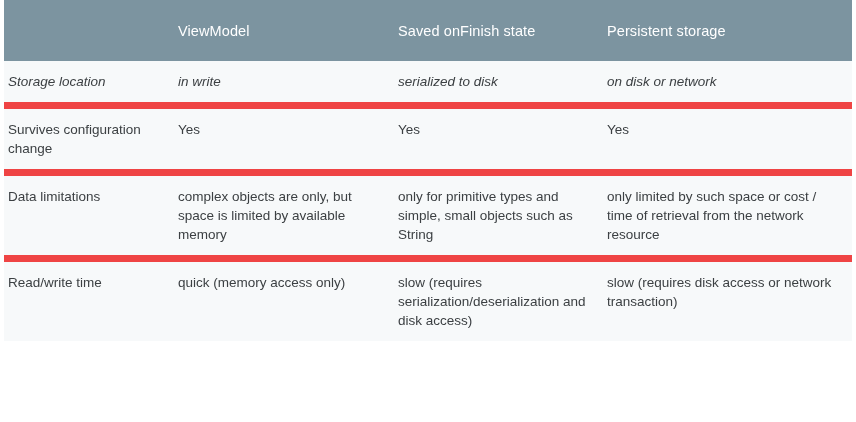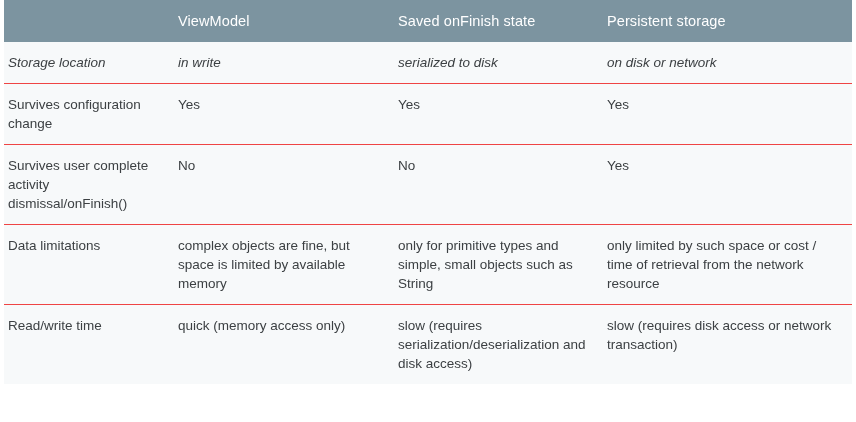--- a/index.html
+++ b/index.html
@@ -23,40 +23,40 @@
   }
   #comparison-table col.c1 { width: 170px; }
   #comparison-table col.c2 { width: 220px; }
   #comparison-table col.c3 { width: 209px; }
   #comparison-table col.c4 { width: 249px; }
 
   thead tr {
     background: #7c94a0;
   }
   thead th {
-    height: 42px;
+    height: 61px;
     padding: 0 0 0 4px;
     margin: 0;
     text-align: left;
     vertical-align: middle;
     font-size: 14.5px;
     font-weight: 400;
     color: #ffffff;
     letter-spacing: 0.1px;
   }
   tbody tr {
     background: #f7f9fa;
   }
   tbody td {
     padding: 11px 14px 11px 4px;
     vertical-align: top;
     font-size: 13.5px;
     line-height: 19px;
     color: #3c4043;
-    border-top: 1px solid #ef4444;
+    border-top: 7px solid #ef4444;
   }
   tbody tr:first-child td {
     border-top: none;
     font-style: italic;
   }
   tbody td.rowlabel {
     padding-right: 10px;
   }
 </style>
 </head>
@@ -84,28 +84,22 @@
       <td>serialized to disk</td>
       <td>on disk or network</td>
     </tr>
     <tr>
       <td class="rowlabel">Survives configuration change</td>
       <td>Yes</td>
       <td>Yes</td>
       <td>Yes</td>
     </tr>
     <tr>
-      <td class="rowlabel">Survives user complete activity dismissal/onFinish()</td>
-      <td>No</td>
-      <td>No</td>
-      <td>Yes</td>
-    </tr>
-    <tr>
       <td class="rowlabel">Data limitations</td>
-      <td>complex objects are fine, but space is limited by available memory</td>
+      <td>complex objects are only, but space is limited by available memory</td>
       <td>only for primitive types and simple, small objects such as String</td>
       <td>only limited by such space or cost / time of retrieval from the network resource</td>
     </tr>
     <tr>
       <td class="rowlabel">Read/write time</td>
       <td>quick (memory access only)</td>
       <td>slow (requires serialization/deserialization and disk access)</td>
       <td>slow (requires disk access or network transaction)</td>
     </tr>
   </tbody>

